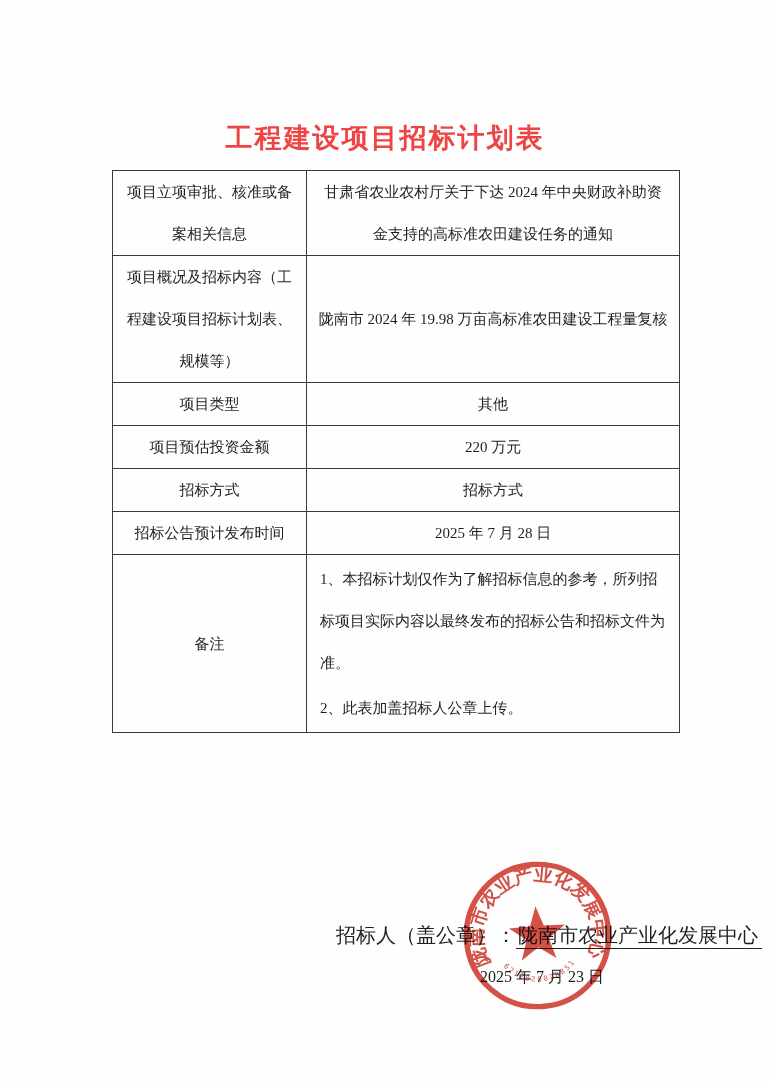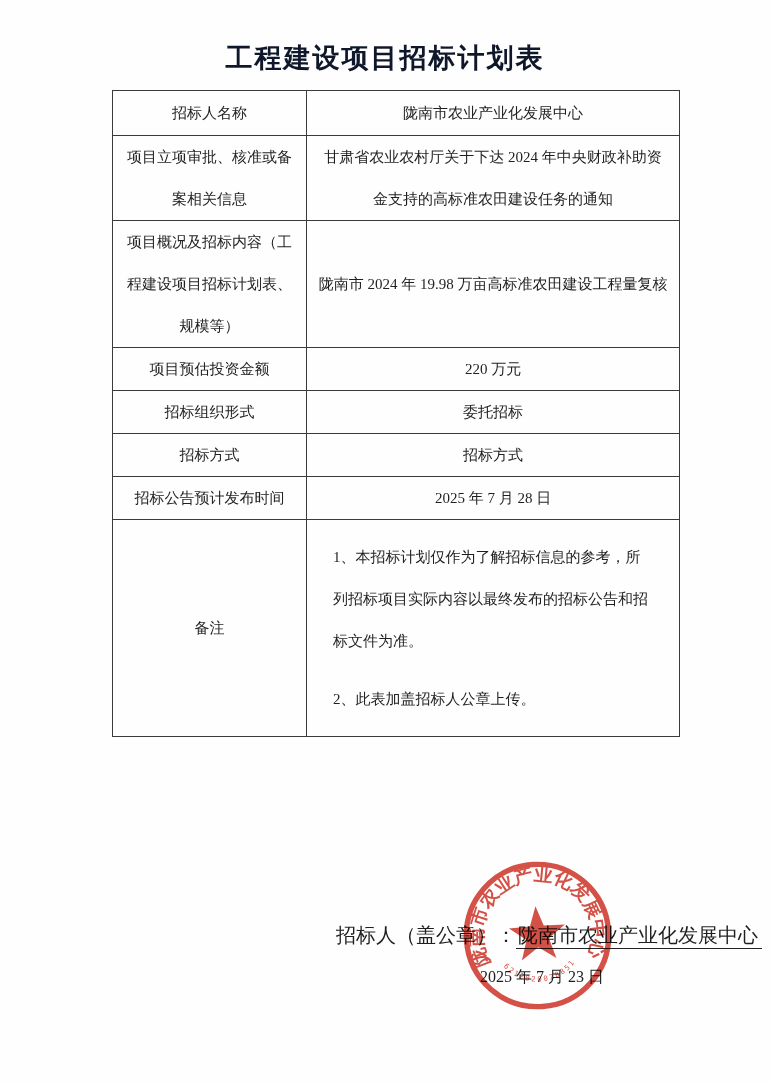--- a/index.html
+++ b/index.html
@@ -12,27 +12,27 @@
     color: var(--ink);
   }
   .page {
     position: relative;
     width: 770px; height: 1083px;
     overflow: hidden;
     background: #fefefe;
   }
   h1.doc-title {
     margin: 0;
-    padding-top: 40px;
+    padding-top: 120px;
     text-align: center;
     font-family: "Liberation Sans", "DejaVu Sans", sans-serif;
     font-weight: bold;
     font-size: 27px;
     letter-spacing: 2px;
-    color: #0f172a;
+    color: #ef4444;
   }
   table.plan-table {
     border-collapse: collapse;
     margin: 14px 0 0 112px;
     width: 568px;
     table-layout: fixed;
   }
   table.plan-table td {
     border: 1.4px solid var(--line);
     font-size: 15px;
@@ -47,21 +47,21 @@
   }
   td.cell-value {
     text-align: center;
     padding-left: 8px;
     padding-right: 34px;
   }
   td.cell-notes {
     text-align: left;
     padding: 6px 10px 6px 10px;
   }
-  td.cell-notes p { margin: 16px; line-height: 42px; }
+  td.cell-notes p { margin: 3px; line-height: 42px; }
   .sig-block { position: absolute; left: 0; top: 0; width: 100%; }
   .sig-line {
     position: absolute;
     left: 336px; top: 922px;
     font-size: 20px;
     white-space: nowrap;
     z-index: 1;
   }
   .sig-name {
     border-bottom: 1.2px solid #222;
@@ -93,39 +93,35 @@
 </style>
 </head>
 <body>
 
 <div class="page">
 
   <h1 class="doc-title">工程建设项目招标计划表</h1>
 
   <table class="plan-table">
     <tbody>
-      <tr style="height:45px">
-        <td class="cell-label">招标人名称</td>
-        <td class="cell-value">陇南市农业产业化发展中心</td>
-      </tr>
       <tr style="height:85px">
         <td class="cell-label">项目立项审批、核准或备案相关信息</td>
         <td class="cell-value">甘肃省农业农村厅关于下达 2024 年中央财政补助资金支持的高标准农田建设任务的通知</td>
       </tr>
       <tr style="height:85px">
         <td class="cell-label">项目概况及招标内容（工程建设项目招标计划表、规模等）</td>
         <td class="cell-value">陇南市 2024 年 19.98 万亩高标准农田建设工程量复核</td>
       </tr>
       <tr style="height:41px">
+        <td class="cell-label">项目类型</td>
+        <td class="cell-value">其他</td>
+      </tr>
+      <tr style="height:41px">
         <td class="cell-label">项目预估投资金额</td>
         <td class="cell-value">220 万元</td>
-      </tr>
-      <tr style="height:41px">
-        <td class="cell-label">招标组织形式</td>
-        <td class="cell-value">委托招标</td>
       </tr>
       <tr style="height:41px">
         <td class="cell-label">招标方式</td>
         <td class="cell-value">招标方式</td>
       </tr>
       <tr style="height:40px">
         <td class="cell-label">招标公告预计发布时间</td>
         <td class="cell-value">2025 年 7 月 28 日</td>
       </tr>
       <tr style="height:166px">

